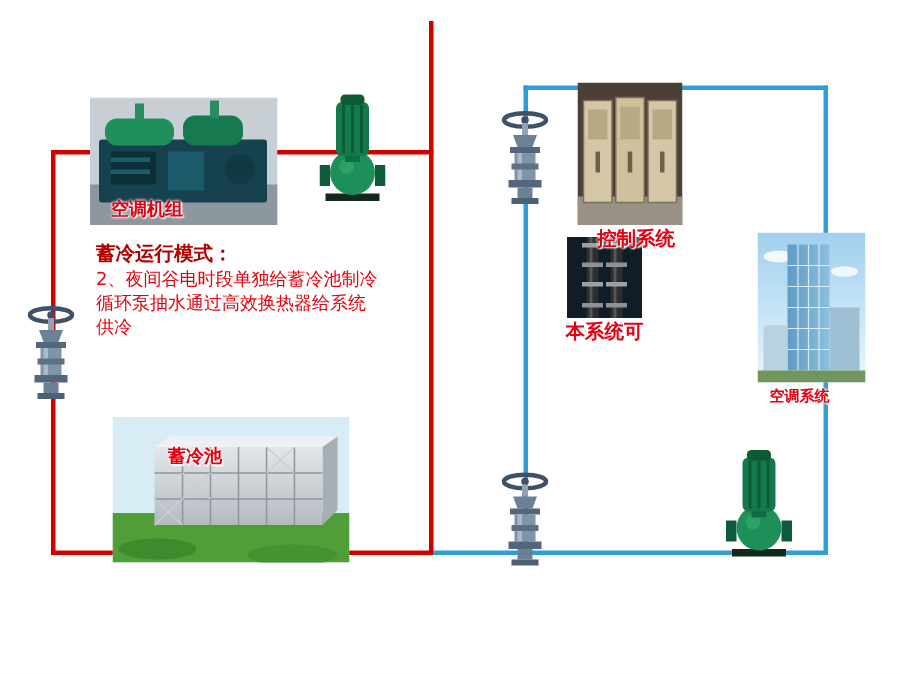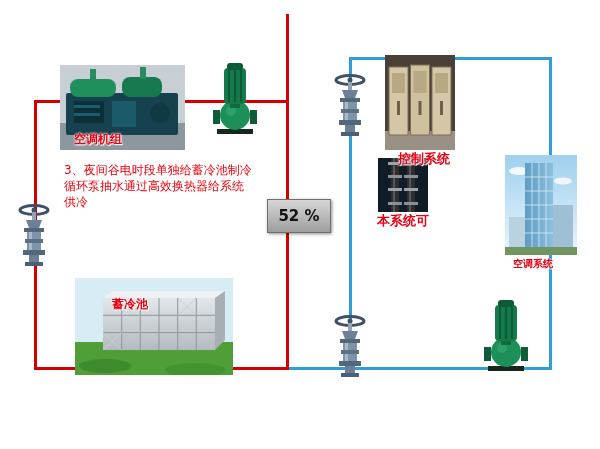--- a/index.html
+++ b/index.html
@@ -235,21 +235,21 @@
       <rect x="14" y="3" width="16" height="7" rx="3" fill="#0c5a36"></rect>
     </svg>
   </div>
 
   <div class="label" style="left:74px;top:131px">空调机组</div>
   <div class="label small" style="left:398px;top:150px">控制系统</div>
   <div class="label small" style="left:377px;top:212px">本系统可</div>
   <div class="label big" style="left:513px;top:257px">空调系统</div>
   <div class="label" style="left:112px;top:296px">蓄冷池</div>
 
-  <div class="badge">52 %</div>
 
   <div class="mode">
-    <div>3、夜间谷电时段单独给蓄冷池制冷</div>
+    <div class="mode-title">蓄冷运行模式：</div>
+    <div>2、夜间谷电时段单独给蓄冷池制冷</div>
     <div>循环泵抽水通过高效换热器给系统</div>
     <div>供冷</div>
   </div>
 
 </div>
 
 </body></html>

